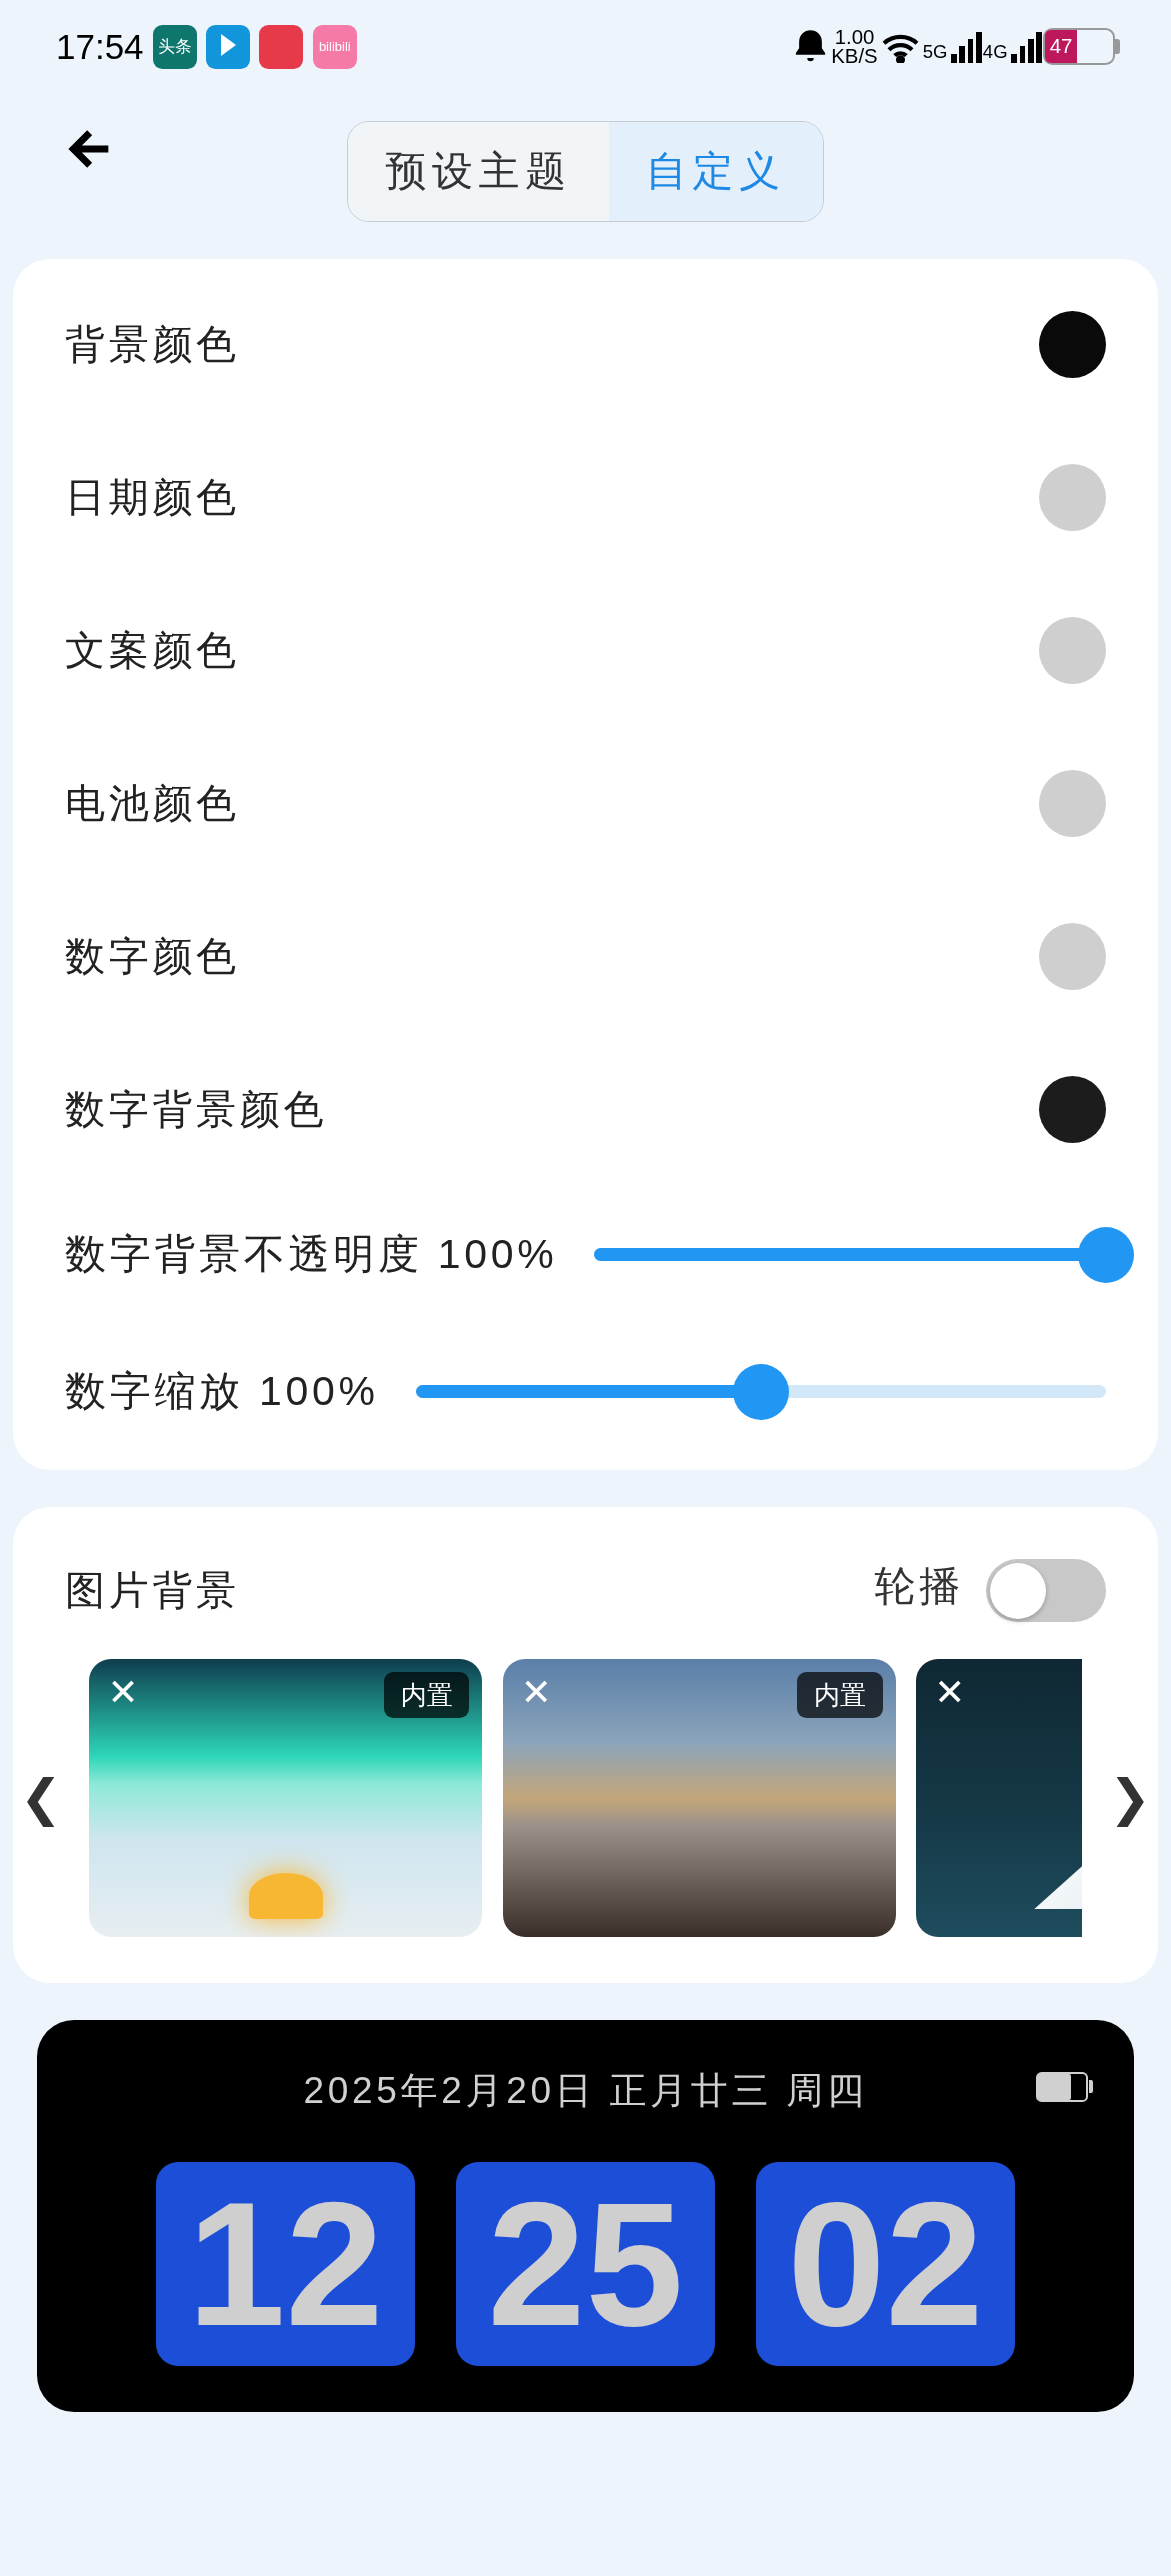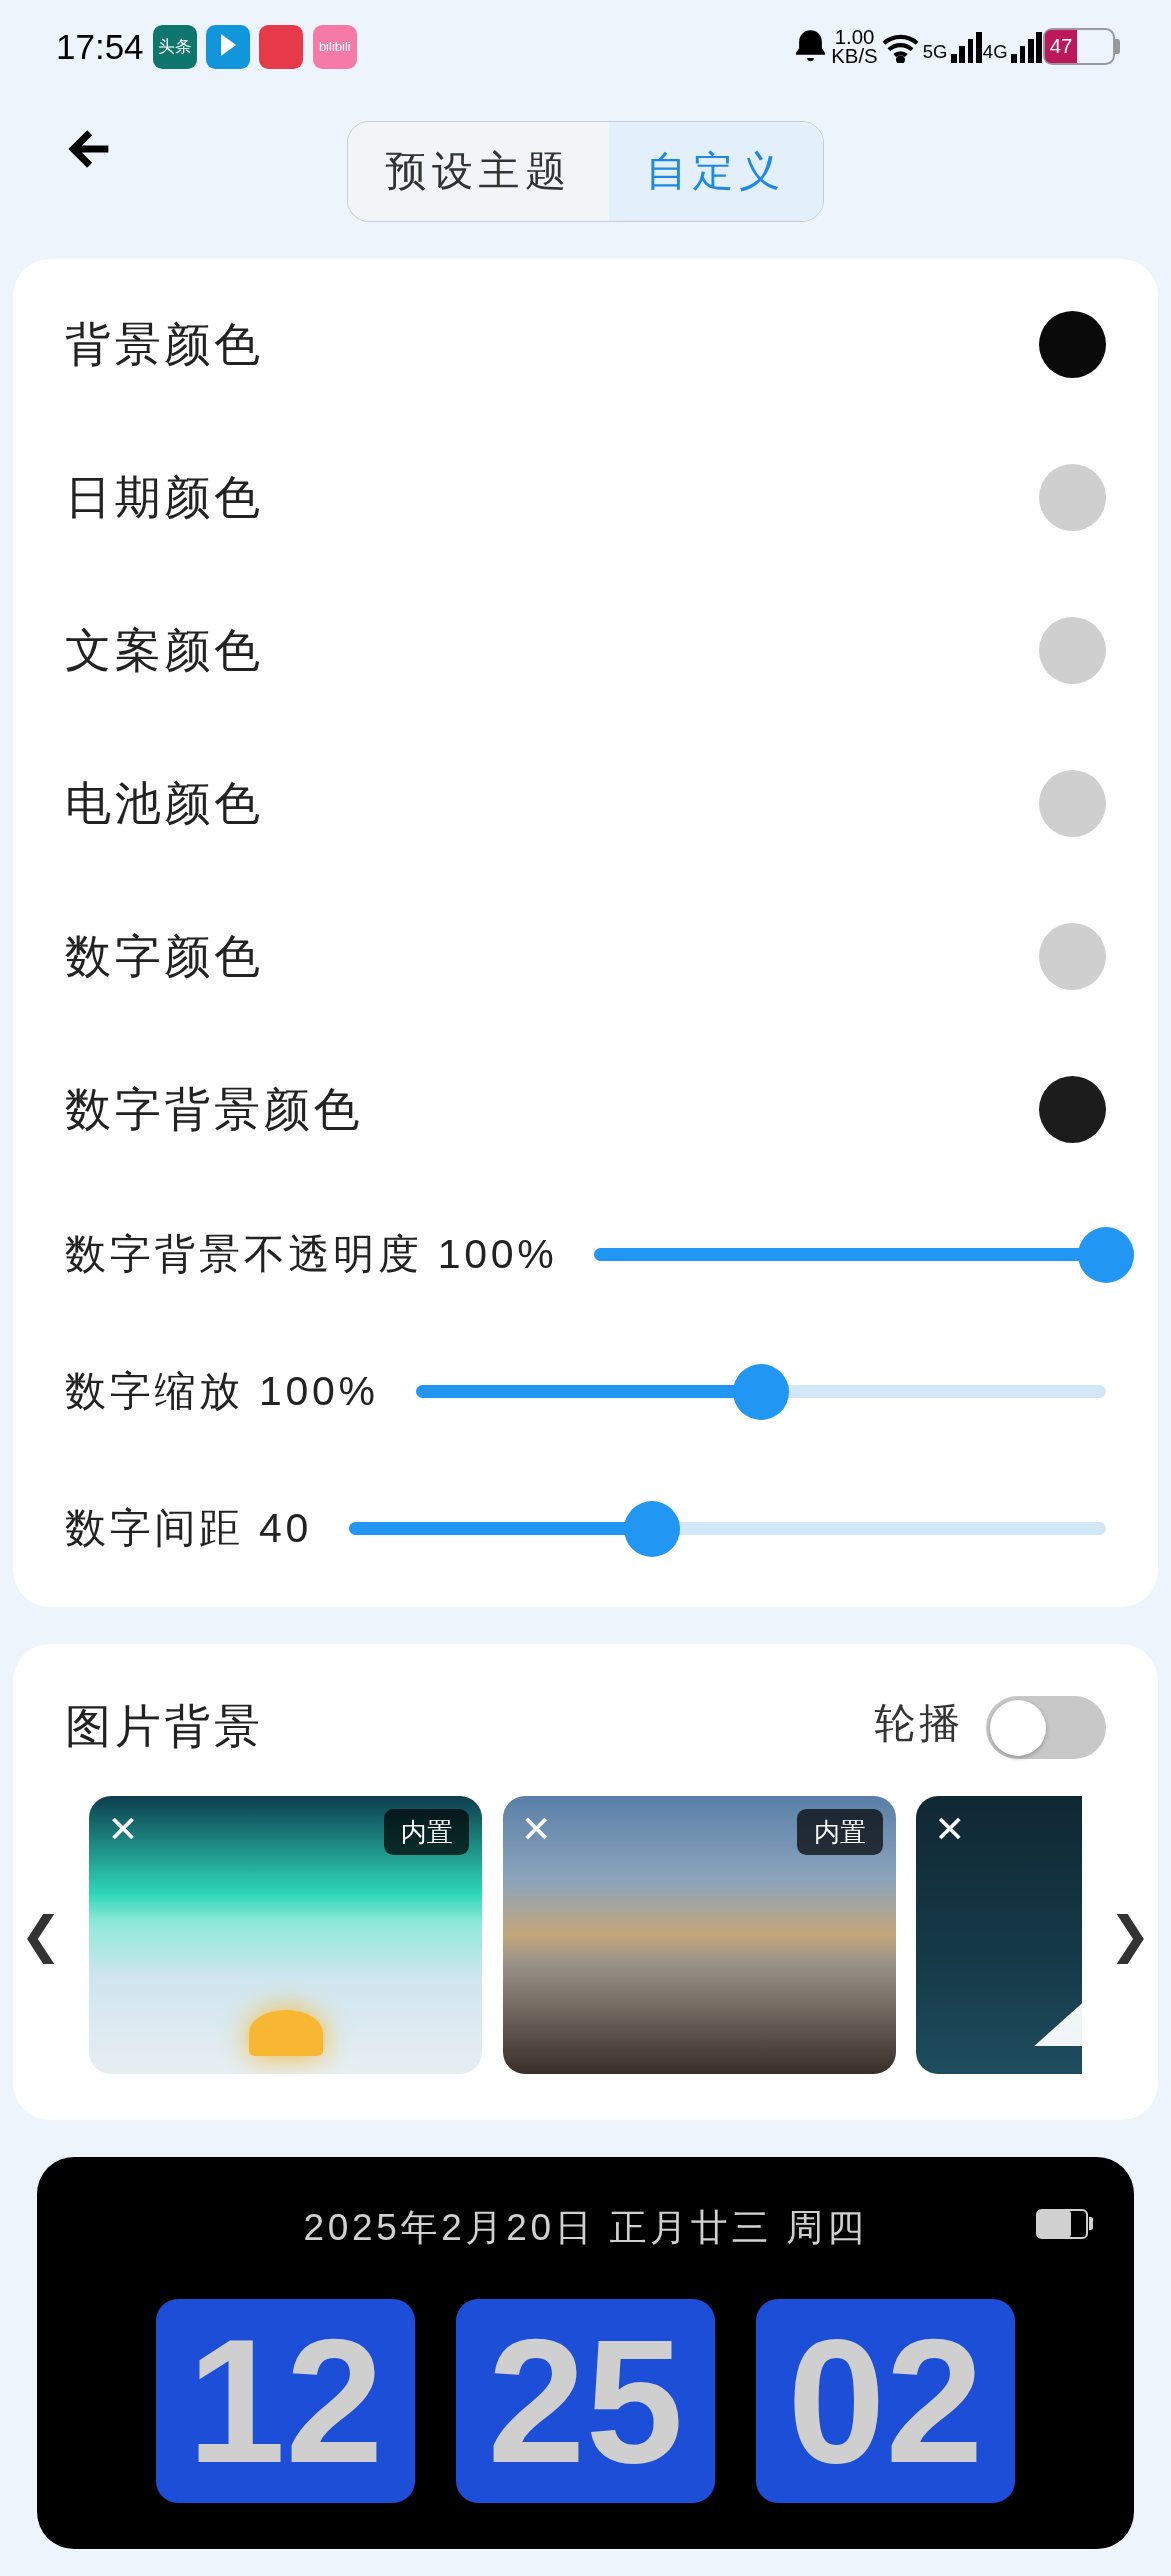--- a/index.html
+++ b/index.html
@@ -65,21 +65,21 @@
   border-radius: 37px;
   padding: 9.3px 0;
 }
 .row {
   display: flex;
   align-items: center;
   justify-content: space-between;
   padding: 43px 52px;
 }
 .row-label {
-  font-size: 46px;
+  font-size: 40px;
   color: #222;
   letter-spacing: 3.7px;
 }
 .color-swatch {
   width: 67px;
   height: 67px;
   border-radius: 50%;
 }
 .sw-black { background: #0a0a0a; }
 .sw-gray { background: #cfcfcf; }
@@ -312,27 +312,20 @@
       <div class="slider-thumb" style="left:100%"></div>
     </div>
   </div>
   <div class="slider-row">
     <span class="slider-label">数字缩放 100%</span>
     <div class="slider">
       <div class="slider-fill" style="width:50%"></div>
       <div class="slider-thumb" style="left:50%"></div>
     </div>
   </div>
-  <div class="slider-row">
-    <span class="slider-label">数字间距 40</span>
-    <div class="slider">
-      <div class="slider-fill" style="width:40%"></div>
-      <div class="slider-thumb" style="left:40%"></div>
-    </div>
-  </div>
 </div>
 
 <div class="card">
   <div class="section-header">
     <span class="row-label">图片背景</span>
     <div style="display:flex;align-items:flex-start;">
       <span class="carousel-text">轮播</span>
       <div class="toggle">
         <div class="toggle-knob"></div>
       </div>

